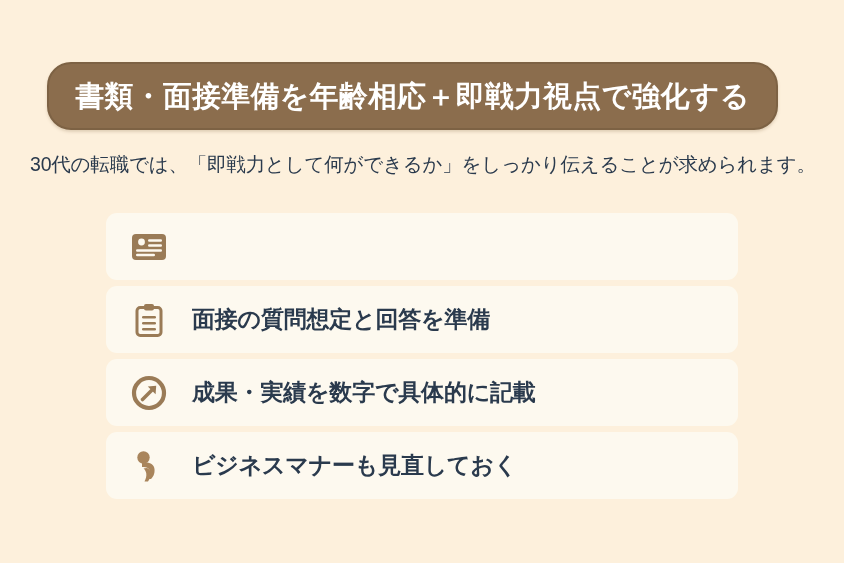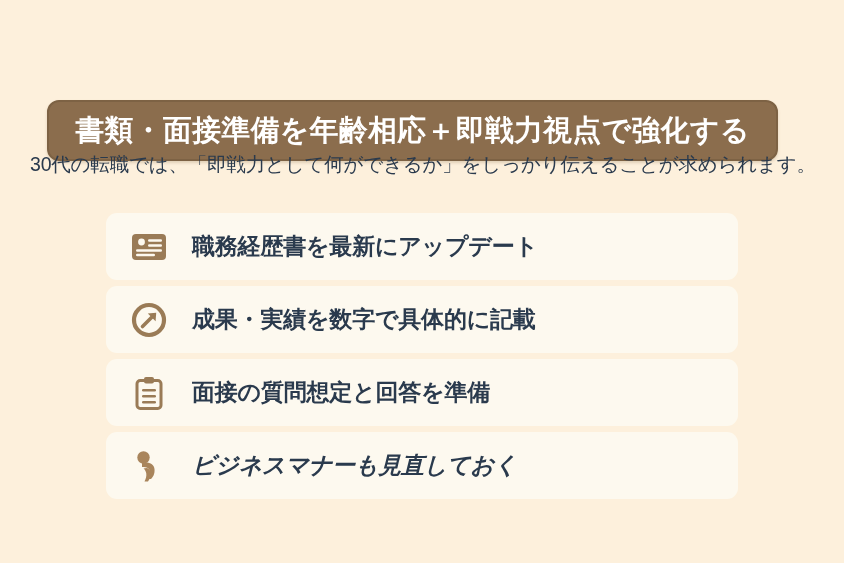--- a/index.html
+++ b/index.html
@@ -19,30 +19,29 @@
     height: 563px;
     box-sizing: border-box;
   }
 
   
   .banner {
     position: absolute;
     left: 47px;
     top: 62px;
     width: 731px;
-    height: 61px;
+    height: 68px;
     background: #8b6d4d;
     border: 2px solid #7d6244;
-    border-radius: 12px;
+    border-radius: 24px;
     box-sizing: border-box;
     display: flex;
     align-items: center;
     justify-content: center;
     box-shadow: 0 2px 3px rgba(140,110,75,0.25);
-    margin-top: 38px;
   }
   .banner-title {
     color: #ffffff;
     font-size: 29px;
     font-weight: bold;
     letter-spacing: 0.5px;
     line-height: 1;
     white-space: nowrap;
     transform: scaleX(0.99);
   }
@@ -72,21 +71,21 @@
     position: relative;
     width: 632px;
     height: 67px;
     background: #fdf9ef;
     border-radius: 11px;
     margin-bottom: 6px;
     display: flex;
     align-items: center;
     box-sizing: border-box;
   }
-  .card:last-child { margin-bottom: 0; font-style: italic; }
+  .card:last-child { margin-bottom: 0; }
 
   .icon-wrap {
     width: 86px;
     min-width: 86px;
     height: 67px;
     display: flex;
     align-items: center;
     justify-content: center;
   }
   .icon-wrap svg { display: block; }
@@ -117,50 +116,49 @@
       <div class="icon-wrap">
         <svg width="40" height="40" viewBox="0 0 40 40">
           <rect x="3" y="7" width="34" height="26" rx="4" ry="4" fill="#9a7b56"></rect>
           <circle cx="12.5" cy="15" r="3.4" fill="#fdf9ef"></circle>
           <rect x="19" y="12.3" width="14" height="2.5" rx="1.25" fill="#fdf9ef"></rect>
           <rect x="19" y="17.2" width="14" height="2.5" rx="1.25" fill="#fdf9ef"></rect>
           <rect x="7" y="22.2" width="26" height="2.5" rx="1.25" fill="#fdf9ef"></rect>
           <rect x="7" y="26.8" width="19" height="2.5" rx="1.25" fill="#fdf9ef"></rect>
         </svg>
       </div>
-      <div class="card-label">職務経歴書を最新にアップデート</div>
-    </div>
-
-    <div class="card">
-      <div class="icon-wrap">
-        <svg width="40" height="40" viewBox="0 0 40 40">
-          <circle cx="20" cy="20" r="15" fill="none" stroke="#9a7b56" stroke-width="4.2"></circle>
-          <line x1="13.5" y1="26.5" x2="25" y2="15" stroke="#9a7b56" stroke-width="3.6" stroke-linecap="round"></line>
-          <polygon points="27.2,12.8 26.6,21.2 18.8,13.4" fill="#9a7b56"></polygon>
-        </svg>
-      </div>
-      <div class="card-label">成果・実績を数字で具体的に記載</div>
     </div>
 
     <div class="card">
       <div class="icon-wrap">
         <svg width="40" height="40" viewBox="0 0 40 40">
           <rect x="8" y="7.5" width="24" height="28" rx="3.2" ry="3.2" fill="none" stroke="#9a7b56" stroke-width="3"></rect>
           <rect x="15" y="4" width="10" height="6.5" rx="2" ry="2" fill="#9a7b56"></rect>
           <rect x="13" y="16" width="14" height="2.6" rx="1.3" fill="#9a7b56"></rect>
           <rect x="13" y="22" width="14" height="2.6" rx="1.3" fill="#9a7b56"></rect>
           <rect x="13" y="28" width="14" height="2.6" rx="1.3" fill="#9a7b56"></rect>
         </svg>
       </div>
       <div class="card-label">面接の質問想定と回答を準備</div>
     </div>
 
     <div class="card">
       <div class="icon-wrap">
         <svg width="40" height="40" viewBox="0 0 40 40">
+          <circle cx="20" cy="20" r="15" fill="none" stroke="#9a7b56" stroke-width="4.2"></circle>
+          <line x1="13.5" y1="26.5" x2="25" y2="15" stroke="#9a7b56" stroke-width="3.6" stroke-linecap="round"></line>
+          <polygon points="27.2,12.8 26.6,21.2 18.8,13.4" fill="#9a7b56"></polygon>
+        </svg>
+      </div>
+      <div class="card-label">成果・実績を数字で具体的に記載</div>
+    </div>
+
+    <div class="card">
+      <div class="icon-wrap">
+        <svg width="40" height="40" viewBox="0 0 40 40">
           <circle cx="14.5" cy="11.5" r="6.2" fill="#a9855c"></circle>
           <path d="M13 17 C20 15.5 25 18 25.5 23 C26 28 24 31 22 33 L18.5 33 C20.5 30 21.5 26.5 20.5 24 C19.5 21.5 16 20.5 13 21 Z" fill="#a9855c"></path>
           <path d="M17.5 22 C21 22.5 22.5 26 21.5 30 C20.9 32.6 19.8 34.5 19 35.5 L15.5 35.5 C16.8 33 17.8 30 17.2 27 C16.8 25 15.8 23.4 14.5 22.4 Z" fill="#a9855c"></path>
         </svg>
       </div>
       <div class="card-label">ビジネスマナーも見直しておく</div>
     </div>
 
   </div>
 </div>

